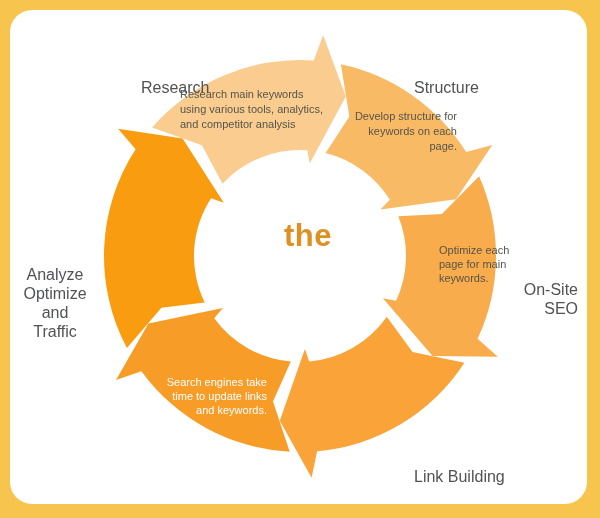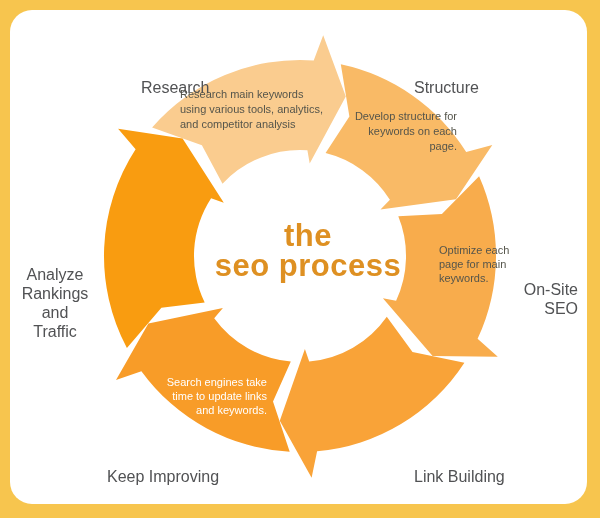--- a/index.html
+++ b/index.html
@@ -49,30 +49,29 @@
 
   <svg id="ring-svg" width="600" height="518" viewBox="0 0 600 518">
       <path d="M 152.1 127.4 A 196 196 0 0 1 313.7 60.5 L 323.2 35.2 L 345.8 96.4 L 309.7 163.5 L 307.4 150.3 A 106 106 0 0 0 222.5 183.7 L 201.9 145.2 Z" fill="#FACC8F"></path>
       <path d="M 340.8 64.3 A 196 196 0 0 1 466.2 152.1 L 492.3 145.0 L 456.0 199.2 L 380.5 209.5 L 389.9 199.8 A 106 106 0 0 0 325.6 153.1 L 349.4 116.5 Z" fill="#F9BA66"></path>
       <path d="M 479.1 176.3 A 196 196 0 0 1 477.6 338.8 L 497.8 356.8 L 432.6 355.9 L 382.9 298.2 L 396.1 300.8 A 106 106 0 0 0 398.3 216.3 L 441.9 214.0 Z" fill="#F8AC4C"></path>
       <path d="M 464.4 362.7 A 196 196 0 0 1 317.1 451.3 L 311.6 477.7 L 279.8 420.8 L 304.9 348.9 L 309.2 361.6 A 106 106 0 0 0 386.8 316.8 L 412.5 352.1 Z" fill="#F9A338"></path>
       <path d="M 289.7 451.7 A 196 196 0 0 1 141.4 371.2 L 116.0 380.1 L 148.4 323.5 L 222.9 308.0 L 214.2 318.3 A 106 106 0 0 0 290.8 361.6 L 273.0 401.5 Z" fill="#F89C28"></path>
       <path d="M 126.9 348.0 A 196 196 0 0 1 135.6 149.3 L 118.1 128.7 L 182.6 138.6 L 223.8 202.7 L 211.1 198.3 A 106 106 0 0 0 204.7 302.5 L 161.4 307.8 Z" fill="#F99C10"></path>
     </svg>
 
-  <div class="t" id="title"><span>the</span><br><span>seo process</span></div>
+  <div class="t" id="title"><span>the</span><br></div>
 
   <div class="t label" id="research-label">Research</div>
   <div class="t label" id="structure-label">Structure</div>
   <div class="t label" id="onsite-label">On-Site
 SEO</div>
   <div class="t label" id="link-label">Link Building</div>
-  <div class="t label" id="keep-label">Keep Improving</div>
   <div class="t label" id="analyze-label">Analyze
-Rankings
+Optimize
 and Traffic</div>
 
   <div class="t desc" id="research-desc">Research main keywords
 using various tools, analytics,
 and competitor analysis</div>
   <div class="t desc" id="structure-desc">Develop structure for
 keywords on each
 page.</div>
   <div class="t desc" id="onsite-desc">Optimize each
 page for main

